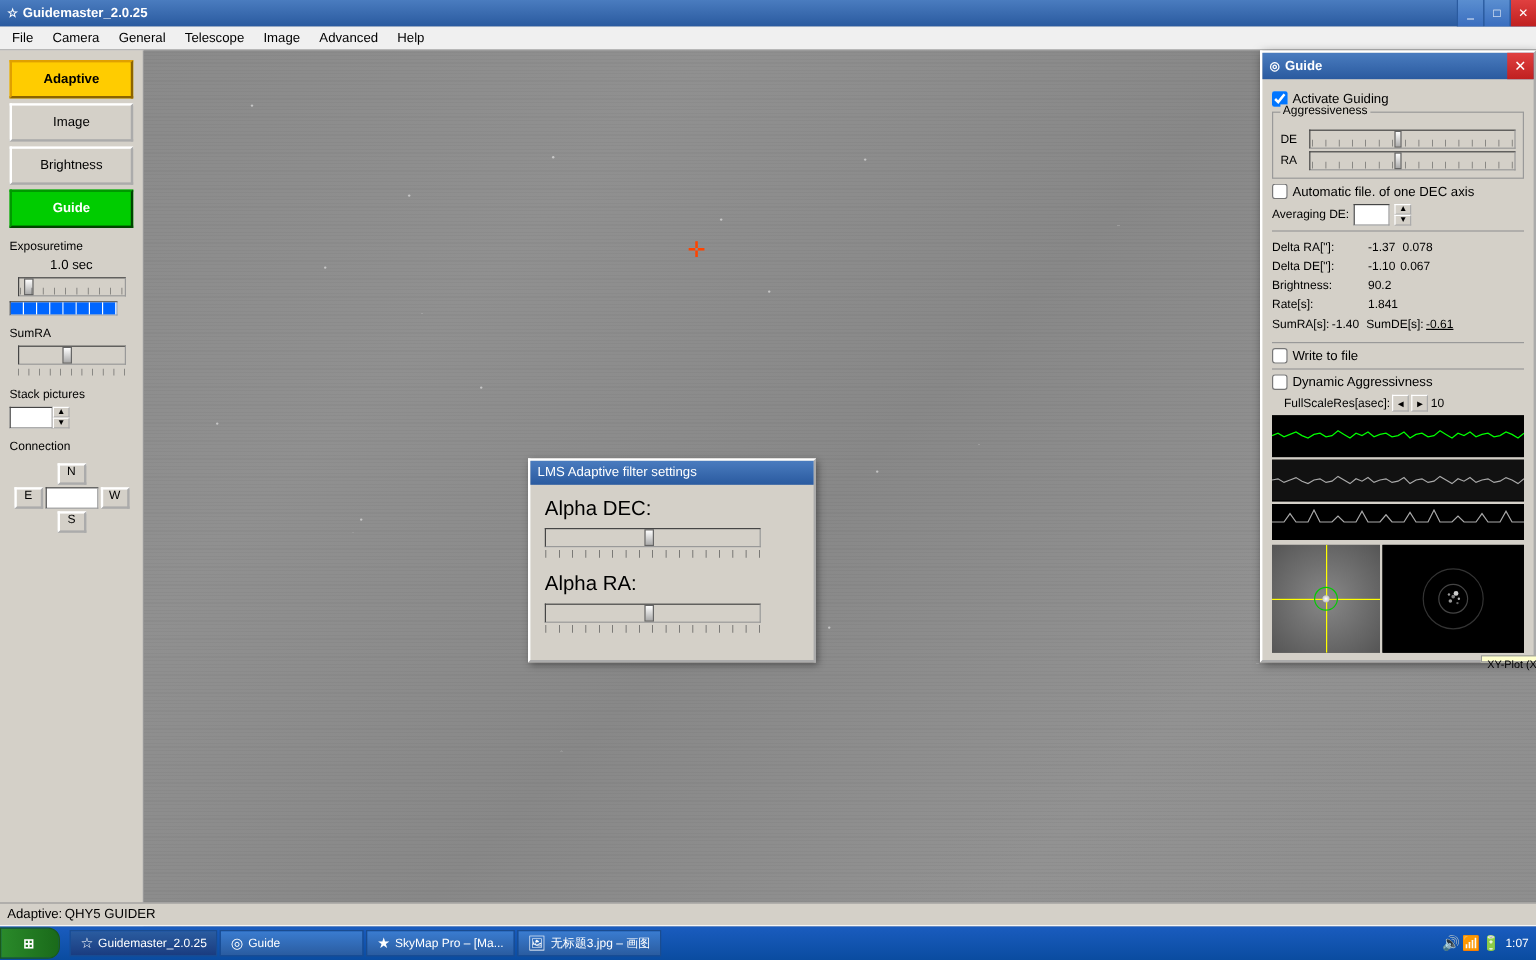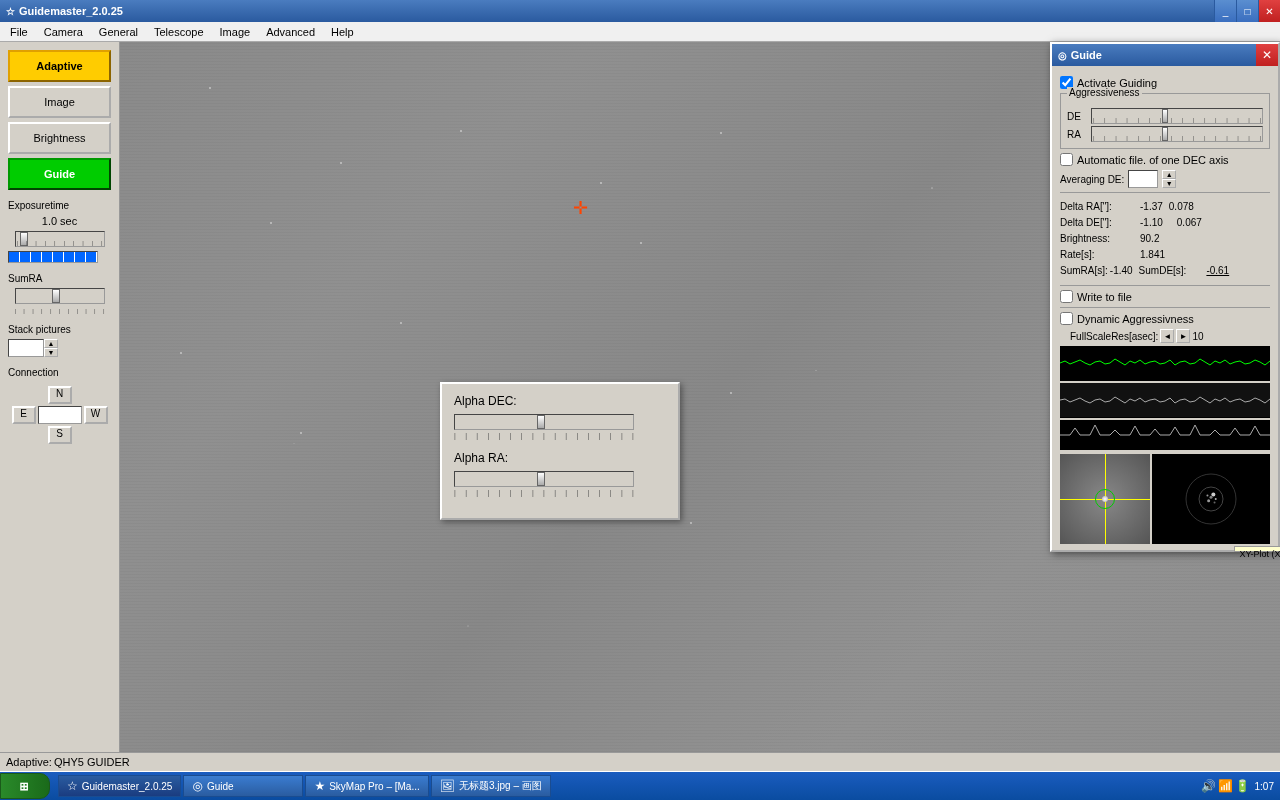--- a/index.html
+++ b/index.html
@@ -186,21 +186,21 @@
     }
     .lms-title {
       height: 20px;
       background: linear-gradient(to bottom, #4a7cbf, #2a5a9f);
       color: white;
       font-size: 11px;
       display: flex; align-items: center;
       padding: 0 6px;
     }
     .lms-body { padding: 10px 12px; }
-    .lms-label { font-size: 12px; margin-bottom: 4px; }
+    .lms-label { font-size: 17px; margin-bottom: 4px; }
     .lms-slider-row { display: flex; flex-direction: column; margin-bottom: 12px; }
     .lms-track {
       width: 180px; height: 16px;
       background: #d4d0c8;
       border: 1px inset #999;
       position: relative;
       margin: 2px 0;
     }
     .lms-thumb {
       width: 8px; height: 14px;
@@ -537,20 +537,23 @@
       <div class="star-dot" style="left:280px; top:280px;"></div>
       <div class="star-dot" style="left:150px; top:180px;"></div>
       <div class="star-dot" style="left:480px; top:140px;"></div>
       <div class="star-dot" style="left:60px; top:310px;"></div>
       <div class="star-dot" style="left:600px; top:90px;"></div>
       <div class="star-dot" style="left:350px; top:380px;"></div>
       <div class="crosshair"></div>
     </div>
 
     <div class="lms-dialog">
+      <div class="lms-title">
+        <span>LMS Adaptive filter settings</span>
+      </div>
       <div class="lms-body">
         <div class="lms-label">Alpha DEC:</div>
         <div class="lms-slider-row">
           <div class="lms-track">
             <div class="lms-thumb" style="left: 82px;"></div>
           </div>
           <div class="lms-ticks">
             <span>|</span>
               <span>|</span>
               <span>|</span>
@@ -684,35 +687,35 @@
 
       <div class="stats-section">
         <div class="stats-row">
           <span class="stats-label">Delta RA["]:</span>
           <span>-1.37</span>
           <span style="margin-left:6px;">0.078</span>
         </div>
         <div class="stats-row">
           <span class="stats-label">Delta DE["]:</span>
           <span>-1.10</span>
-          <span style="margin-left:14px;">0.067</span>
+          <span style="margin-left:4px;">0.067</span>
         </div>
         <div class="stats-row">
           <span class="stats-label">Brightness:</span>
           <span>90.2</span>
         </div>
         <div class="stats-row">
           <span class="stats-label">Rate[s]:</span>
           <span>1.841</span>
         </div>
         <div class="stats-row">
           <span>SumRA[s]:</span>
           <span style="margin-left:2px;">-1.40</span>
           <span style="margin-left:6px;">SumDE[s]:</span>
-          <span style="margin-left:20px;text-decoration:underline;">-0.61</span>
+          <span style="margin-left:2px;text-decoration:underline;">-0.61</span>
         </div>
       </div>
 
       <div style="border-top: 1px solid #999; margin: 4px 0;"></div>
 
       <div class="checkbox-row">
         <input type="checkbox" style="">
         <span>Write to file</span>
       </div>
 

